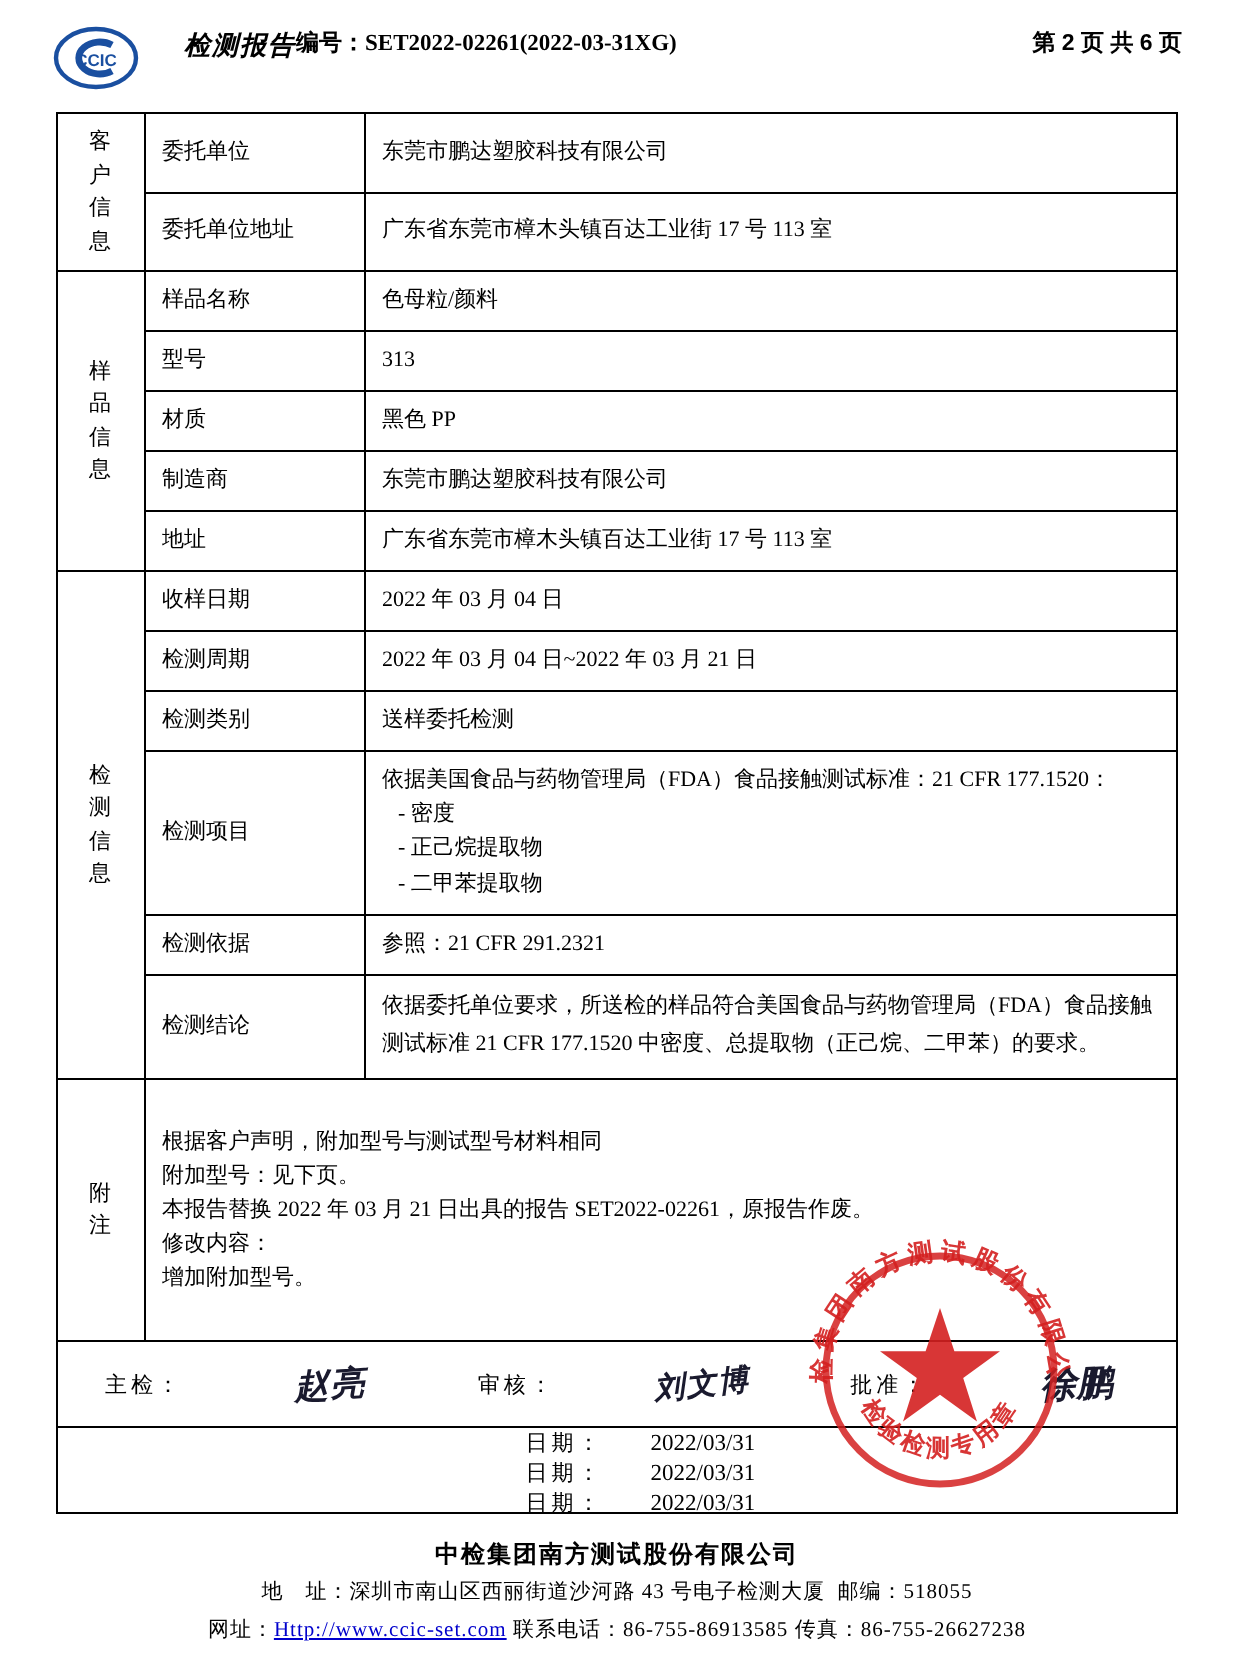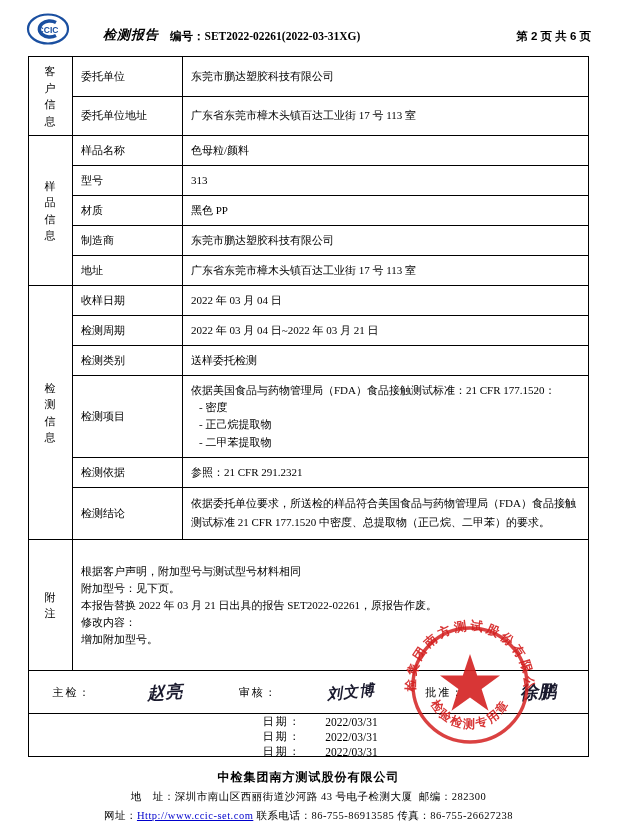--- a/index.html
+++ b/index.html
@@ -19,24 +19,23 @@
     width: 617px;
     height: 840px;
     position: relative;
     box-sizing: border-box;
     padding: 0;
   }
 
   
   .header {
     display: flex;
-    align-items: flex-end;
+    align-items: flex-start;
     padding: 14px 26px 8px 26px;
     box-sizing: border-box;
-    gap: 11px;
   }
   .logo {
     width: 44px;
     height: 30px;
     flex: 0 0 auto;
     display: flex;
     align-items: center;
     justify-content: center;
   }
   .logo svg { display: block; }
@@ -342,20 +341,20 @@
       <text font-family="Liberation Sans, sans-serif" font-size="12" font-weight="bold" fill="#d42020" opacity="0.9" letter-spacing="2">
         <textPath href="#arcBottom" startOffset="50%" text-anchor="middle">检验检测专用章</textPath>
       </text>
       <polygon points="75,44 82.2,65.6 105,65.6 86.6,79 93.5,100.8 75,87.4 56.5,100.8 63.4,79 45,65.6 67.8,65.6" fill="#d42020" opacity="0.9"></polygon>
     </svg>
   </div>
 
   <div class="footer">
     <div class="f-name">中检集团南方测试股份有限公司</div>
     <div class="f-line">
-      <span>地　址：</span><span>深圳市南山区西丽街道沙河路 43 号电子检测大厦</span>&nbsp;&nbsp;<span>邮编：</span><span>282300</span>
+      <span>地　址：</span><span>深圳市南山区西丽街道沙河路 43 号电子检测大厦</span>&nbsp;&nbsp;<span>邮编：</span><span>518055</span>
     </div>
     <div class="f-line">
       <span>网址：</span><a href="#">Http://www.ccic-set.com</a>&nbsp;<span>联系电话：</span><span>86-755-86913585</span>&nbsp;<span>传真：</span><span>86-755-26627238</span>
     </div>
   </div>
 
 </div>
 
 </body></html>

